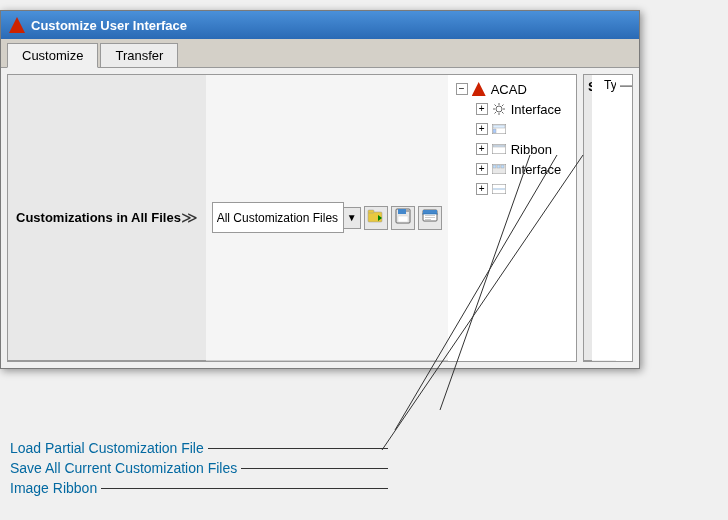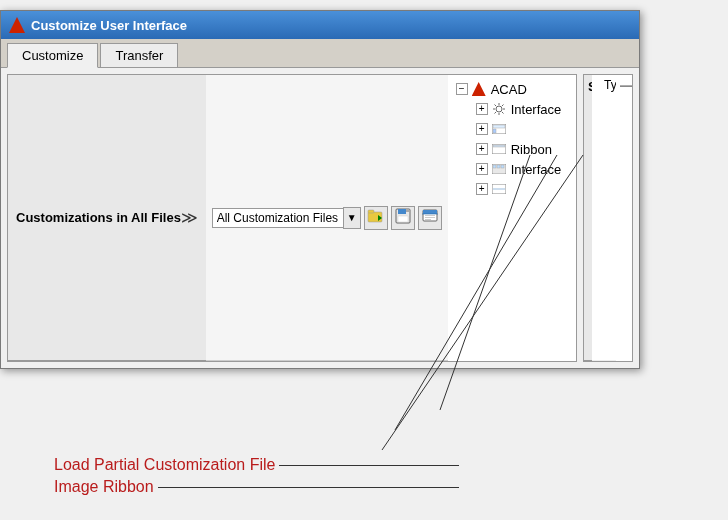--- a/index.html
+++ b/index.html
@@ -113,21 +113,21 @@
     .toolbar-row {
       display: flex;
       align-items: center;
       gap: 3px;
       padding: 4px 6px;
       border-bottom: 1px solid #ccc;
       background: #f5f5f5;
     }
     .dropdown-select {
       flex: 1;
-      height: 20px;
+      height: 31px;
       border: 1px solid #999;
       background: white;
       font-size: 12px;
       padding: 2px 4px;
       appearance: none;
       -webkit-appearance: none;
       cursor: pointer;
     }
     .dropdown-arrow {
       width: 18px;
@@ -241,24 +241,23 @@
       bottom: 20px;
       left: 10px;
     }
     .annotation-line {
       display: flex;
       align-items: center;
       margin-bottom: 4px;
       font-size: 14px;
     }
     .annotation-text {
-      font-size: 16px;
-      color: #b91c1c;
+      font-size: 14px;
+      color: #0369a1;
       margin-right: 4px;
-      margin-left: 44px;
     }
     .annotation-connector {
       height: 1px;
       background: #333;
       flex: 1;
     }
 
     
     .leaders-svg {
       position: absolute;
@@ -438,20 +437,24 @@
     </div>
   </div>
 </div>
 
 <div class="annotations">
   <div class="annotation-line">
     <span class="annotation-text">Load Partial Customization File</span>
     <div class="annotation-connector" style="width: 180px; background: #333; height:1px;"></div>
   </div>
   <div class="annotation-line">
+    <span class="annotation-text">Save All Current Customization Files</span>
+    <div class="annotation-connector" style="width: 130px; background: #333; height:1px;"></div>
+  </div>
+  <div class="annotation-line">
     <span class="annotation-text">Image Ribbon</span>
     <div class="annotation-connector" style="width: 248px; background: #333; height:1px;"></div>
   </div>
 </div>
 
 <svg class="leaders-svg">
 
   <line x1="440" y1="410" x2="530" y2="155" stroke="#333" stroke-width="1"></line>
 
   <line x1="395" y1="430" x2="557" y2="155" stroke="#333" stroke-width="1"></line>

